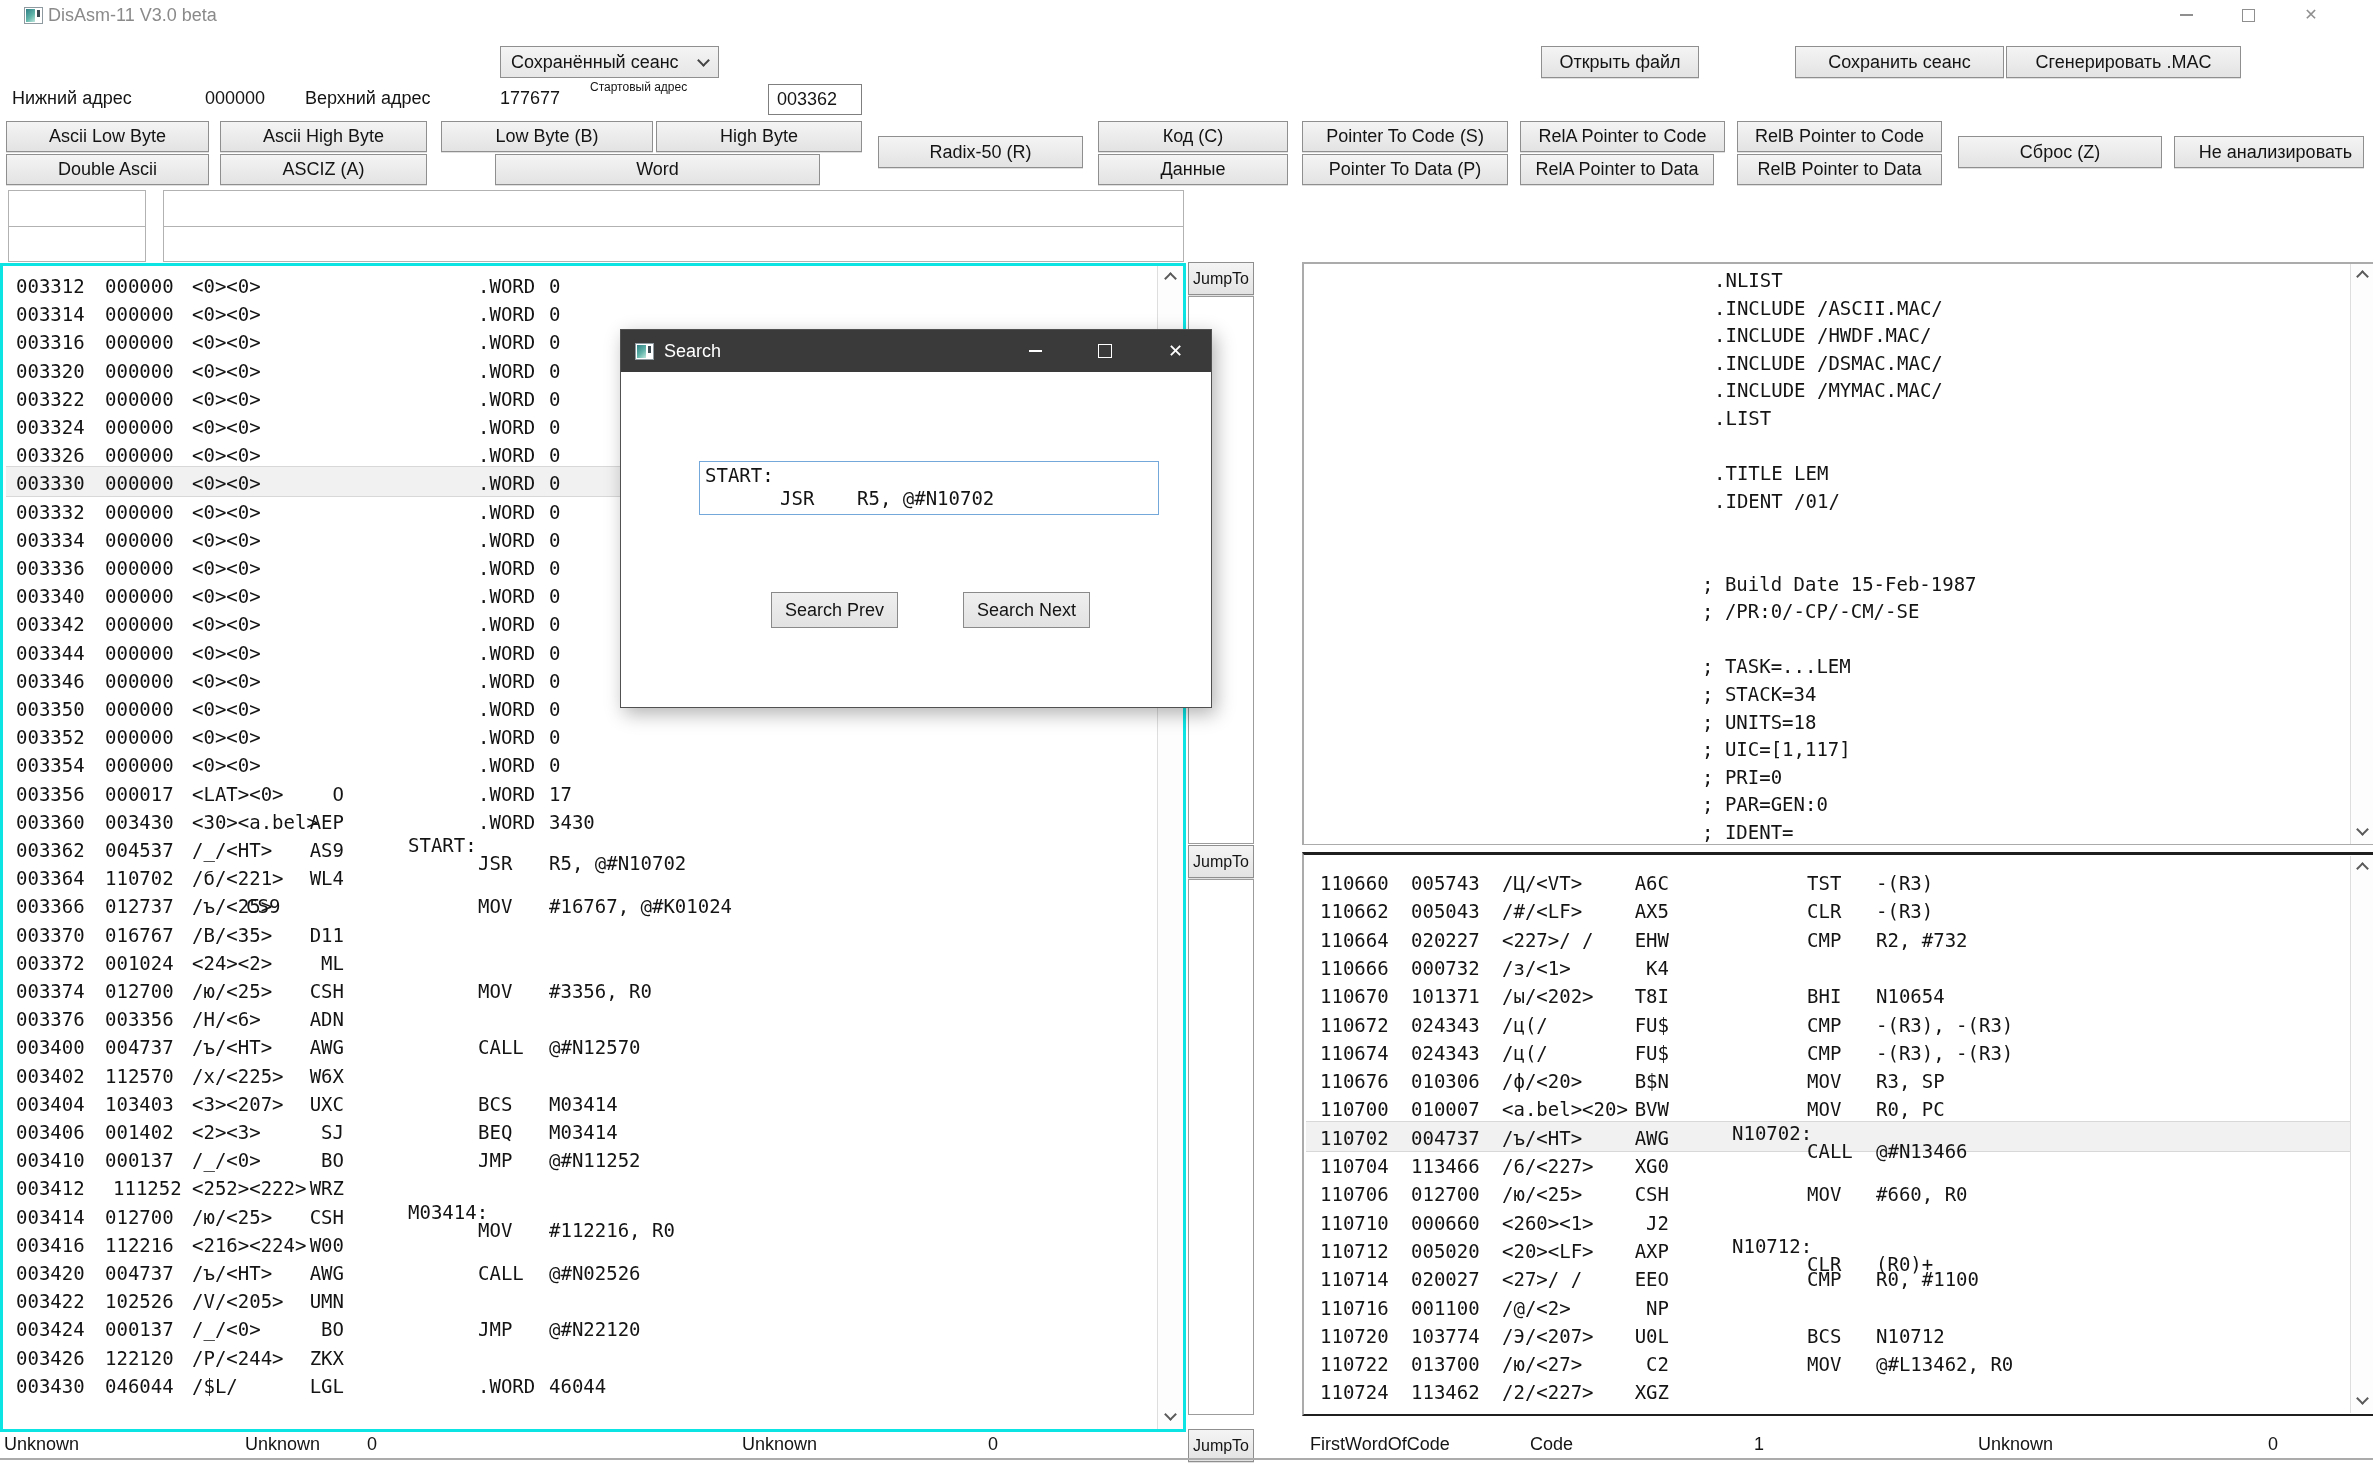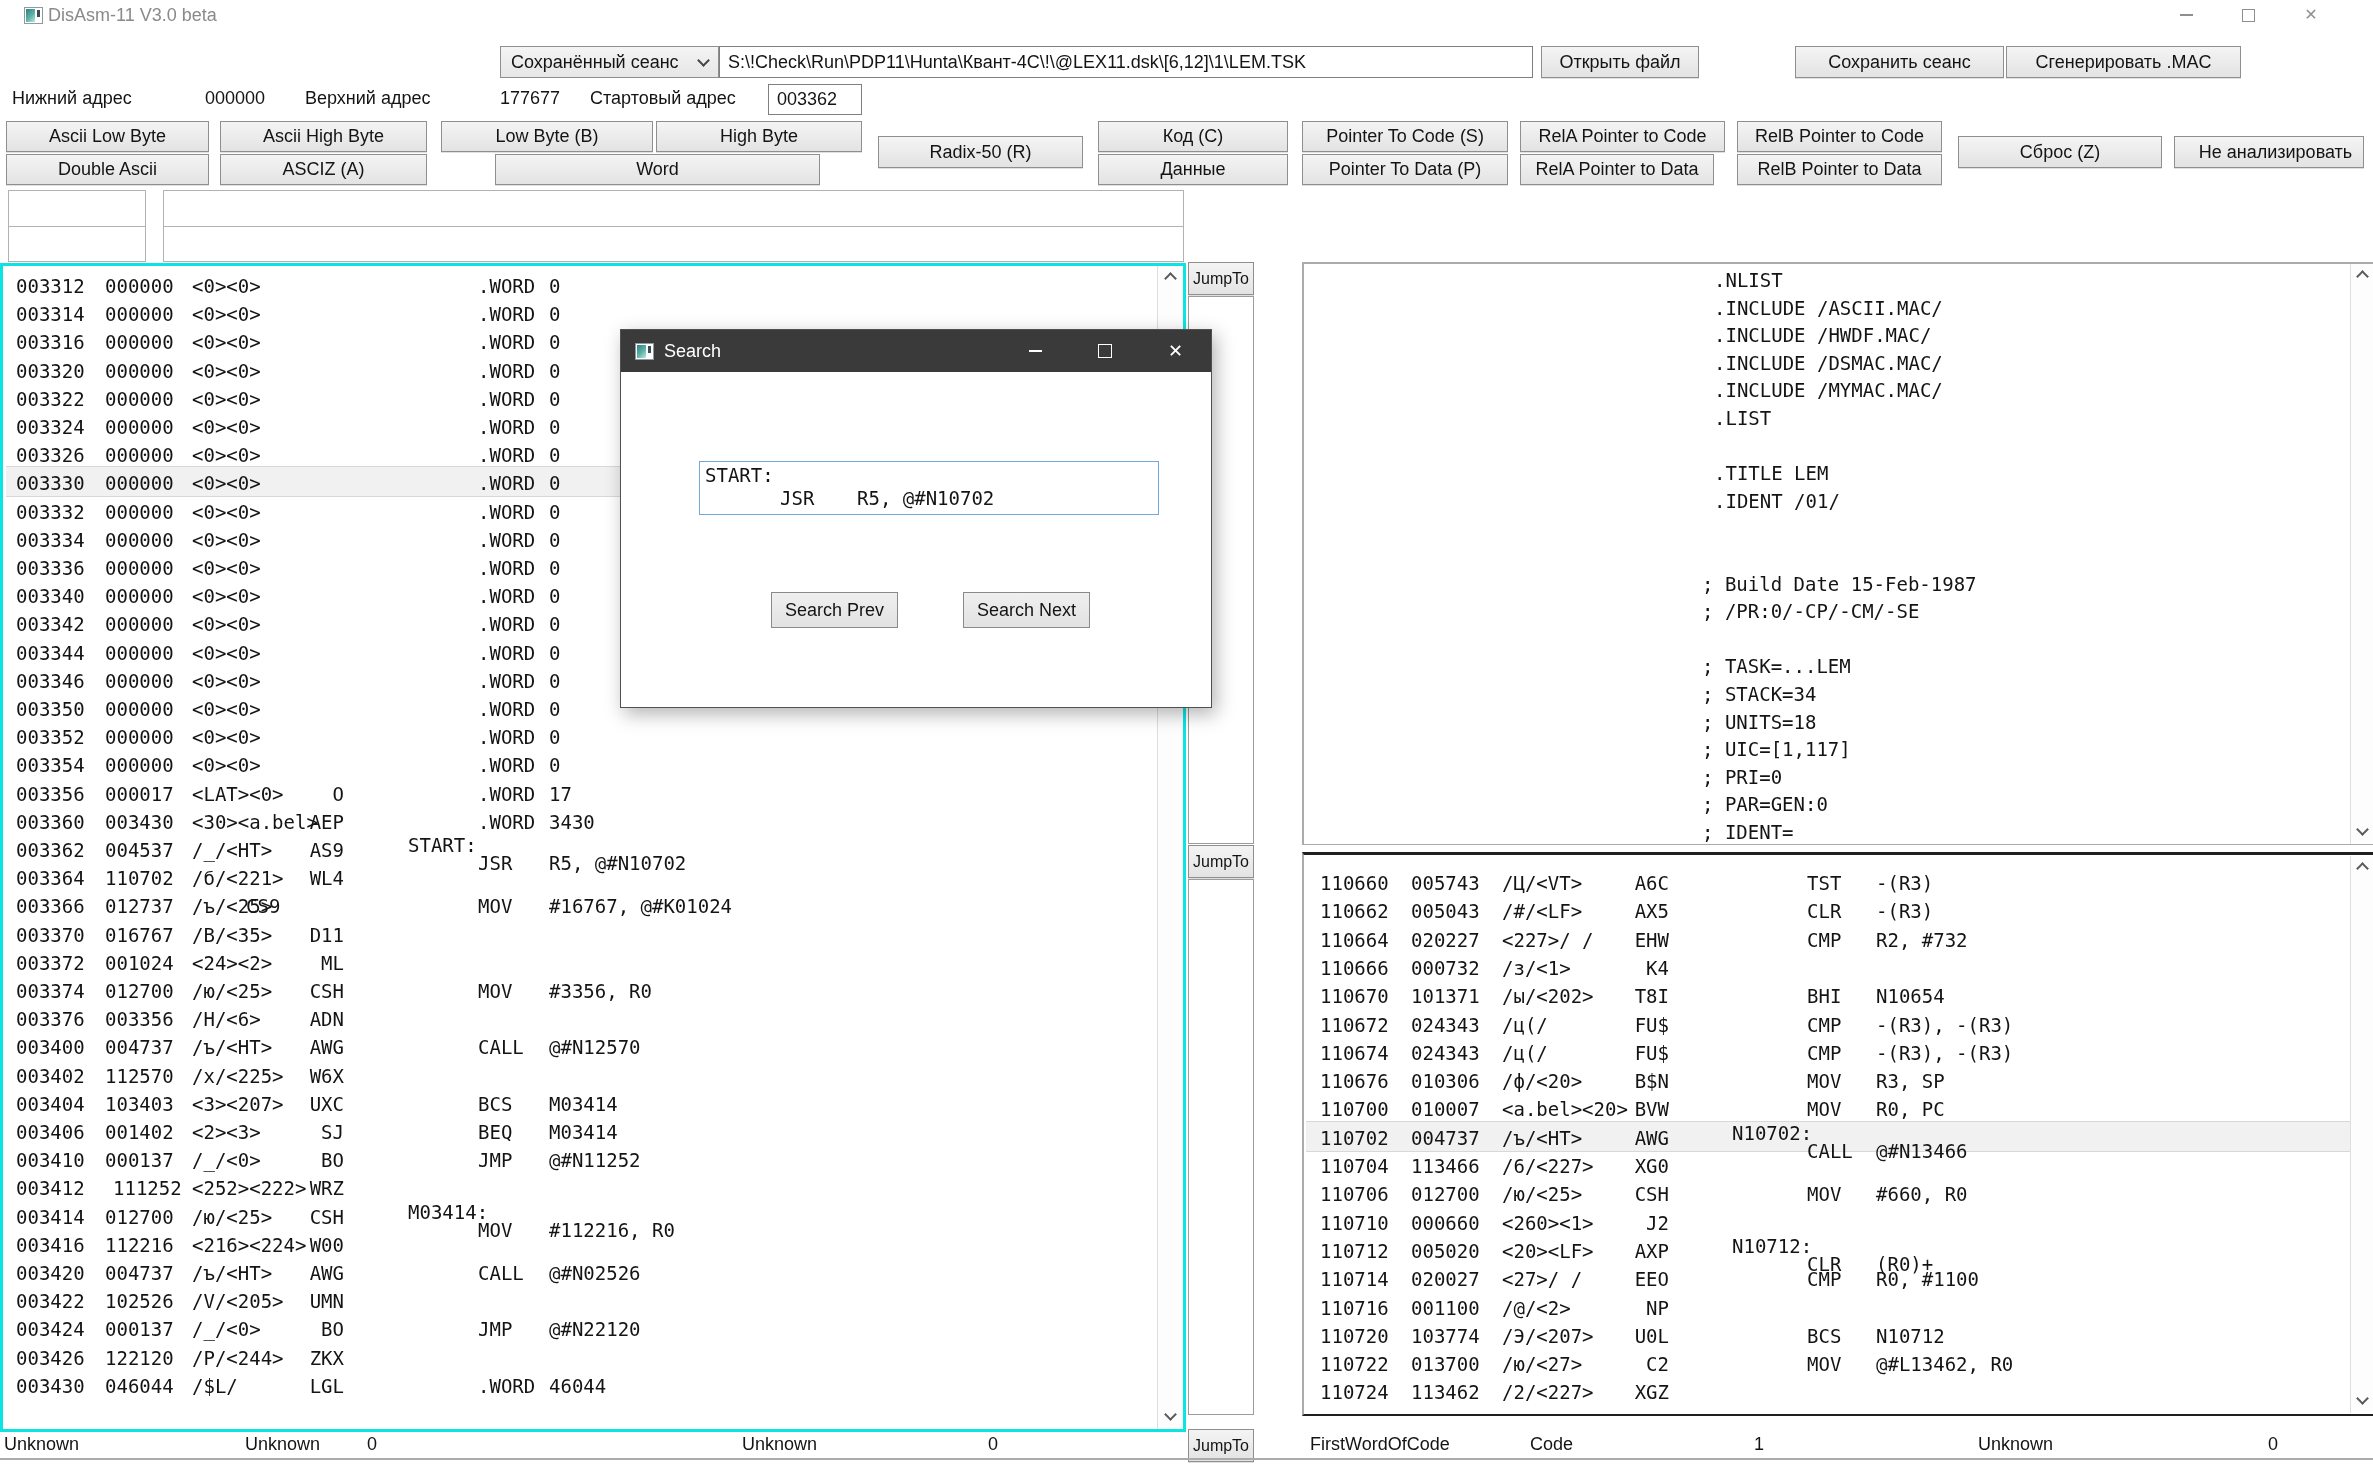--- a/index.html
+++ b/index.html
@@ -77,32 +77,29 @@
       <div class="glyph-max"></div>
     </div>
   <div class="abs wctl" style="left:2288px;top:2px;">
       <span class="glyph-x">✕</span>
     </div>
 
   <div class="abs combo" style="left:500px;top:46px;width:219px;height:32px;">
     <span>Сохранённый сеанс</span>
     <span class="chev down" style="margin-top:-3px;"></span>
   </div>
-  <div class="abs tbox" style="left:719px;top:46px;width:814px;height:32px;">
-    <span>S:\!Check\Run\PDP11\Hunta\Квант-4C\!\@LEX11.dsk\[6,12]\1\LEM.TSK</span>
-  </div>
   <div class="abs btn" style="left:1541px;top:46px;width:158px;height:32px;">Открыть файл</div>
   <div class="abs btn" style="left:1795px;top:46px;width:209px;height:32px;">Сохранить сеанс</div>
   <div class="abs btn" style="left:2006px;top:46px;width:235px;height:32px;">Сгенерировать .MAC</div>
 
   <div class="abs" style="left:12px;top:88px;font-size:18px;">Нижний адрес</div>
   <div class="abs" style="left:205px;top:88px;font-size:18px;">000000</div>
   <div class="abs" style="left:305px;top:88px;font-size:18px;">Верхний адрес</div>
   <div class="abs" style="left:500px;top:88px;font-size:18px;">177677</div>
-  <div class="abs" style="left:590px;top:88px;font-size:18px;text-align:right;">Стартовый адрес</div>
+  <div class="abs" style="left:590px;top:80px;font-size:12px;text-align:right;">Стартовый адрес</div>
   <div class="abs tbox" style="left:768px;top:84px;width:94px;height:31px;">
     <span>003362</span>
   </div>
 
   <div class="abs btn" style="left:6px;top:121px;width:203px;height:31px;">Ascii Low Byte</div>
   <div class="abs btn" style="left:220px;top:121px;width:207px;height:31px;">Ascii High Byte</div>
   <div class="abs btn" style="left:441px;top:121px;width:212px;height:31px;">Low Byte (B)</div>
   <div class="abs btn" style="left:656px;top:121px;width:206px;height:31px;">High Byte</div>
   <div class="abs btn" style="left:1098px;top:121px;width:190px;height:31px;">Код (C)</div>
   <div class="abs btn" style="left:1302px;top:121px;width:206px;height:31px;">Pointer To Code (S)</div>

